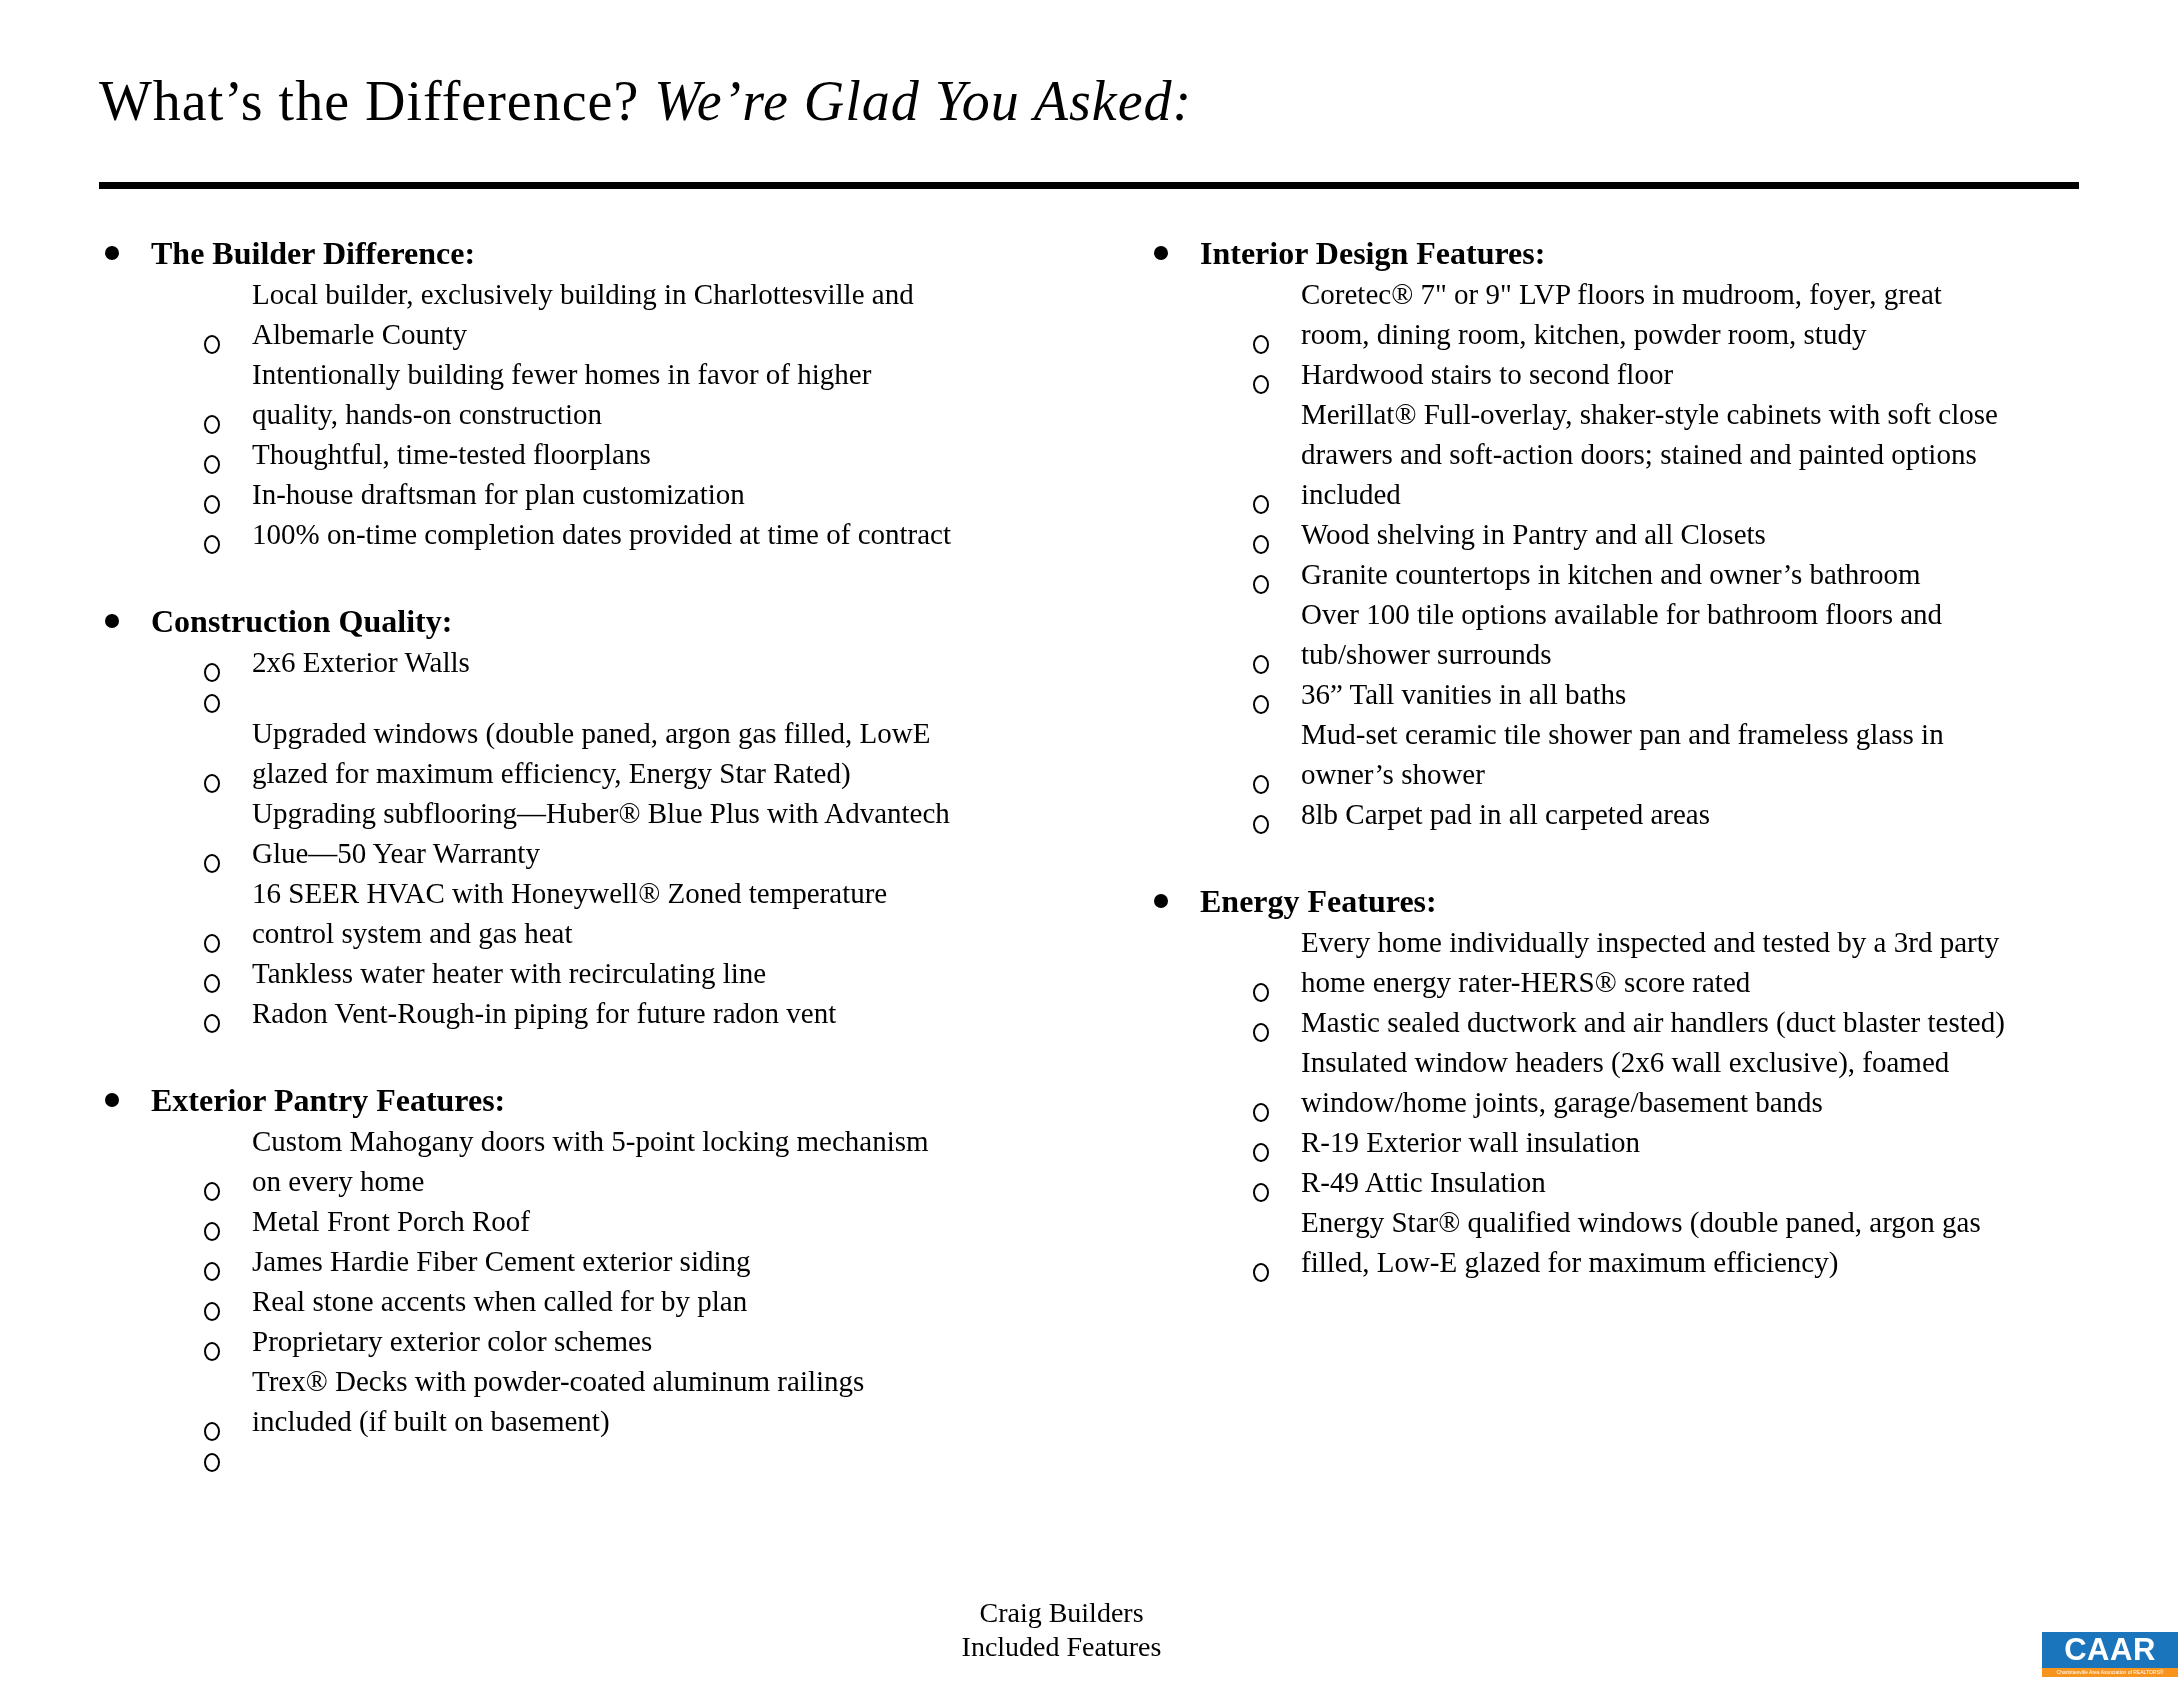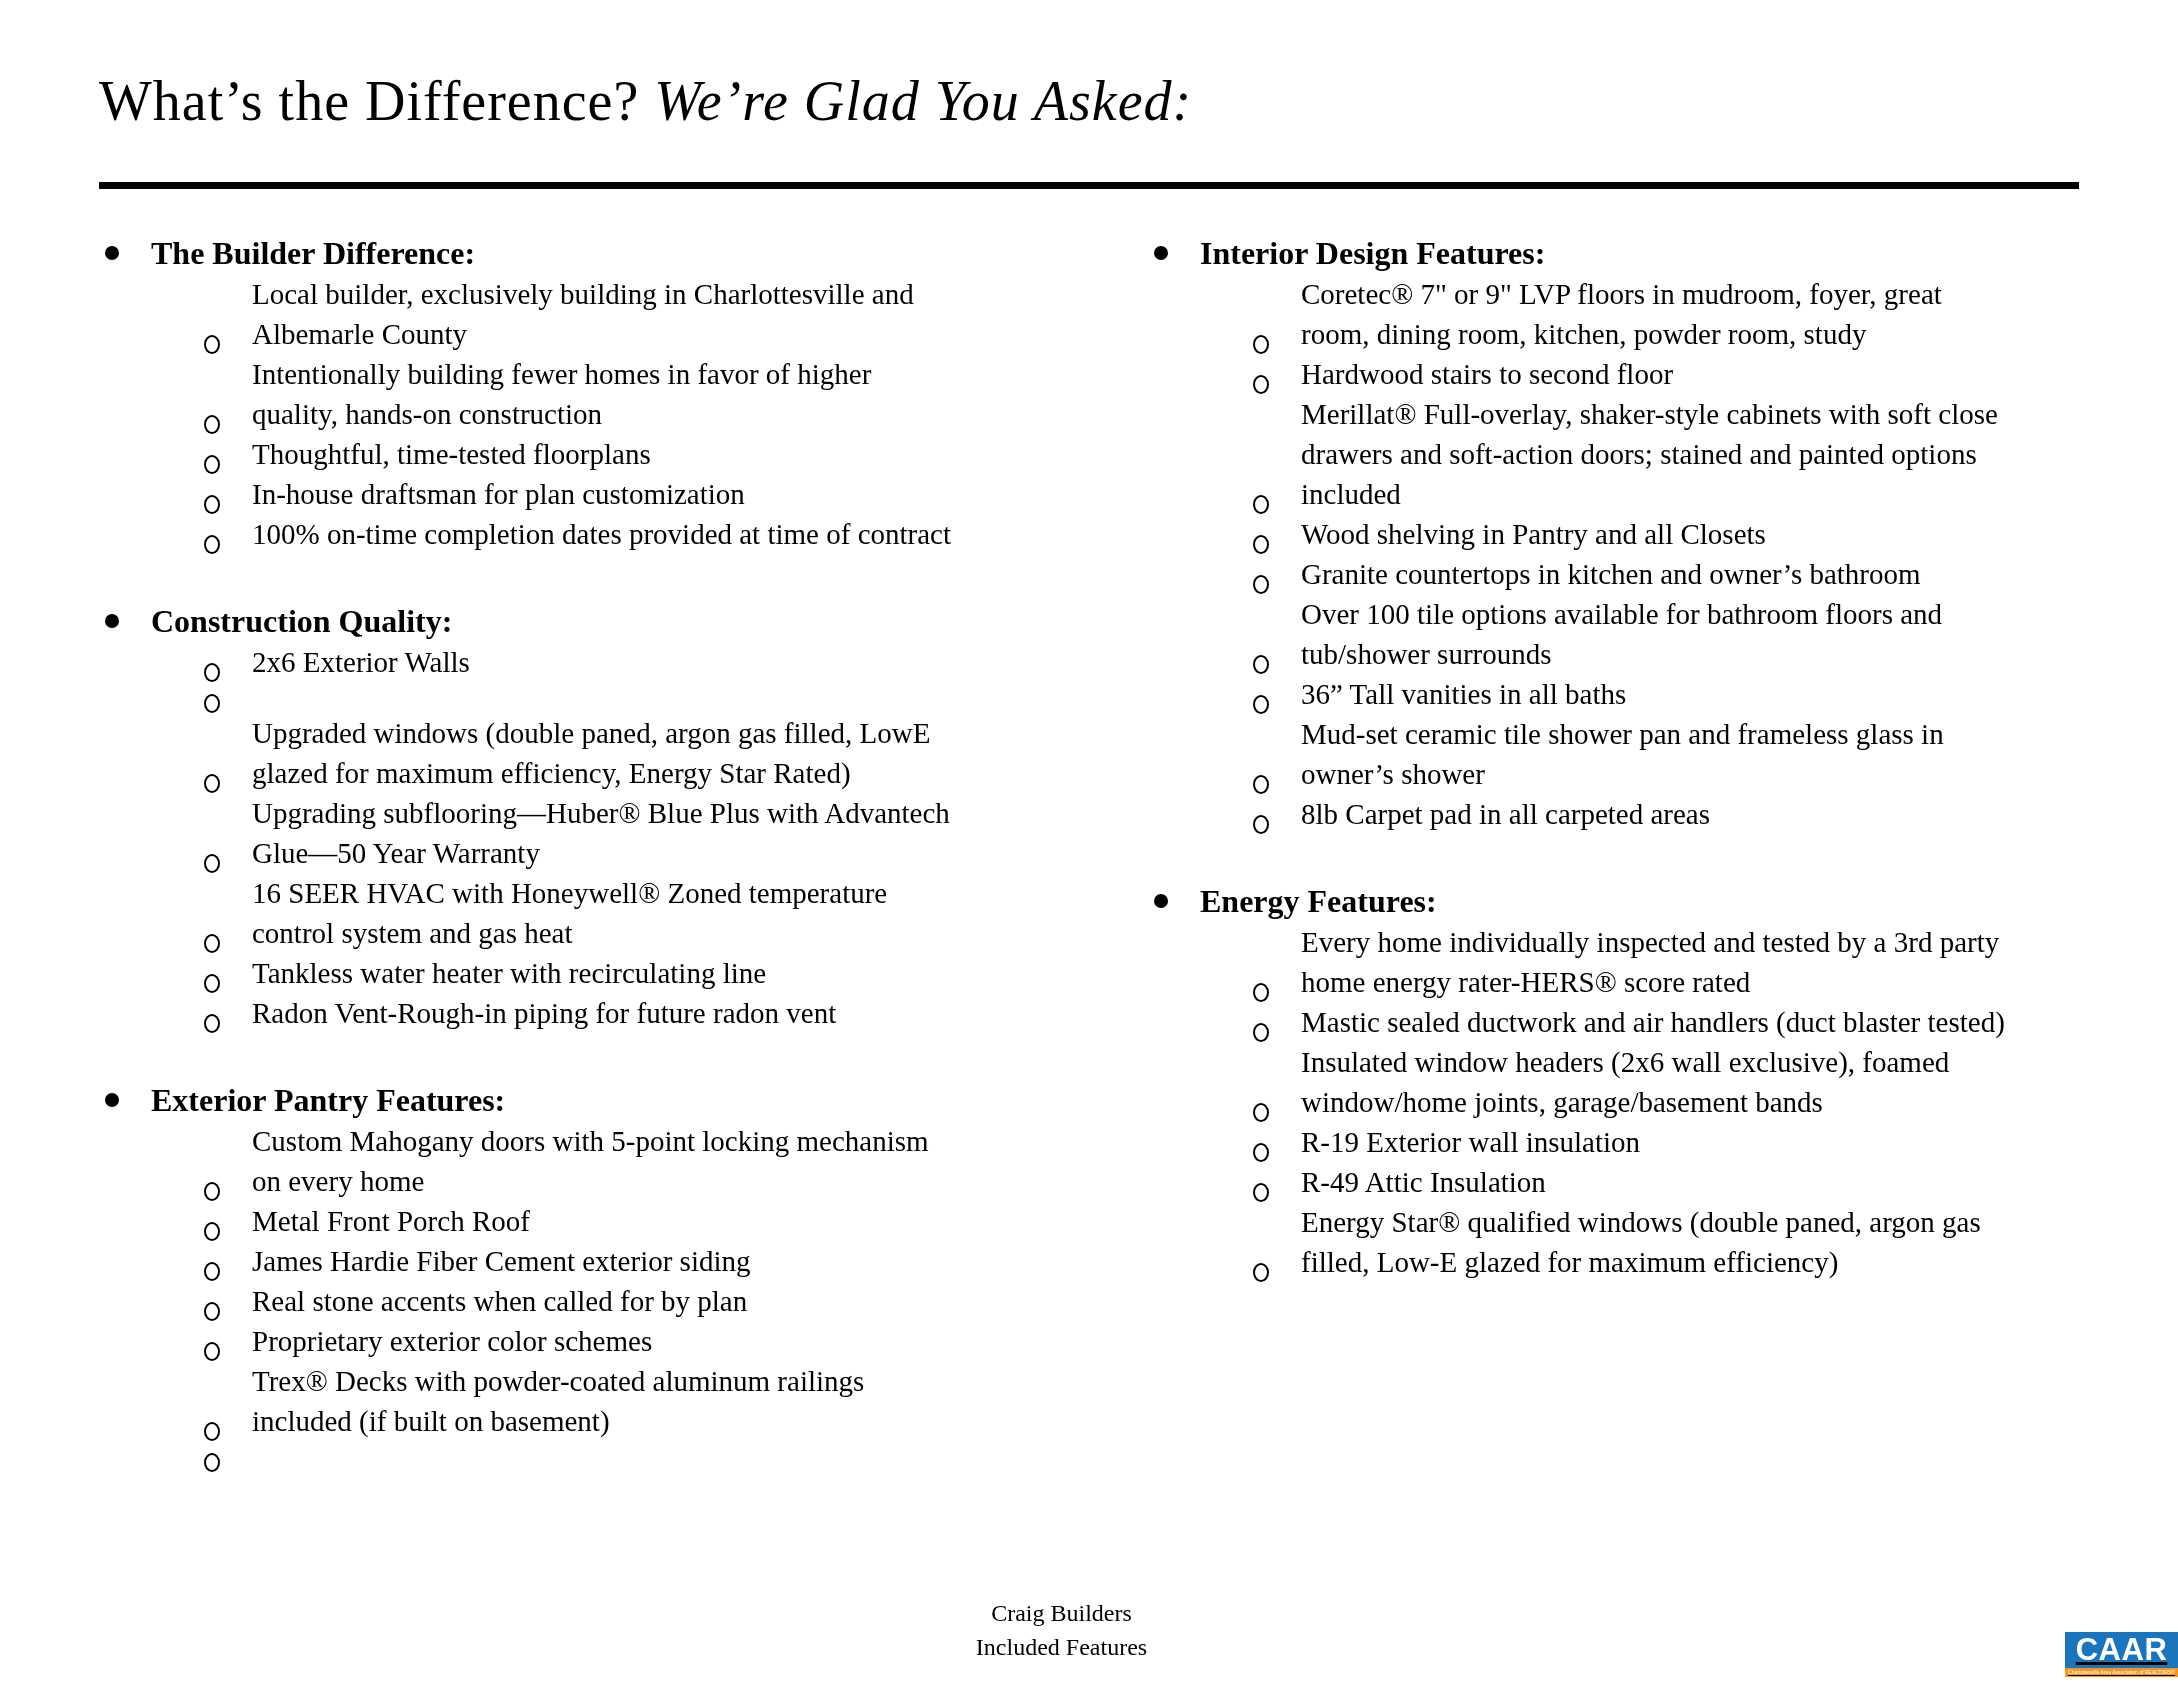--- a/index.html
+++ b/index.html
@@ -21,23 +21,23 @@
   .head { display:flex; align-items:flex-start; line-height:42px; }
   .h-bullet { width:46px; flex:0 0 46px; padding-left:6px; }
   .disc { display:block; width:14px; height:14px; border-radius:50%; background:#000; margin-top:14px; }
   .h-text { font-weight:bold; font-size:32px; }
   .item { display:flex; align-items:flex-end; padding-left:103px; line-height:40px; }
   .i-bullet { width:48px; flex:0 0 48px; padding-left:2px; }
   .circle { display:block; width:12px; height:15px; border:2px solid #000; border-radius:50%; margin-top:12px; background:transparent; }
   .i-text { font-size:29px; white-space:pre-wrap; flex:1; }
   .footer {
     position:absolute; left:0; right:55px; top:1596px; text-align:center;
-    font-size:24px; line-height:34px;
-  }
-  .caar { position:absolute; right:0; top:1632px; width:113px;text-decoration:underline; }
+    font-size:28px; line-height:34px;
+  }
+  .caar { position:absolute; right:0; top:1632px; width:136px; }
   .caar-text {
     height:36px; display:flex; align-items:center; justify-content:center;
     font-family:"Liberation Sans","DejaVu Sans",sans-serif; font-weight:bold;
     font-size:31px; color:#fff; letter-spacing:0.5px;
   }
   .caar-bar {
     height:9px; line-height:9px; font-family:"Liberation Sans","DejaVu Sans",sans-serif;
     font-size:5px; color:#fff; text-align:center; white-space:nowrap; overflow:hidden;
   }
 </style>

